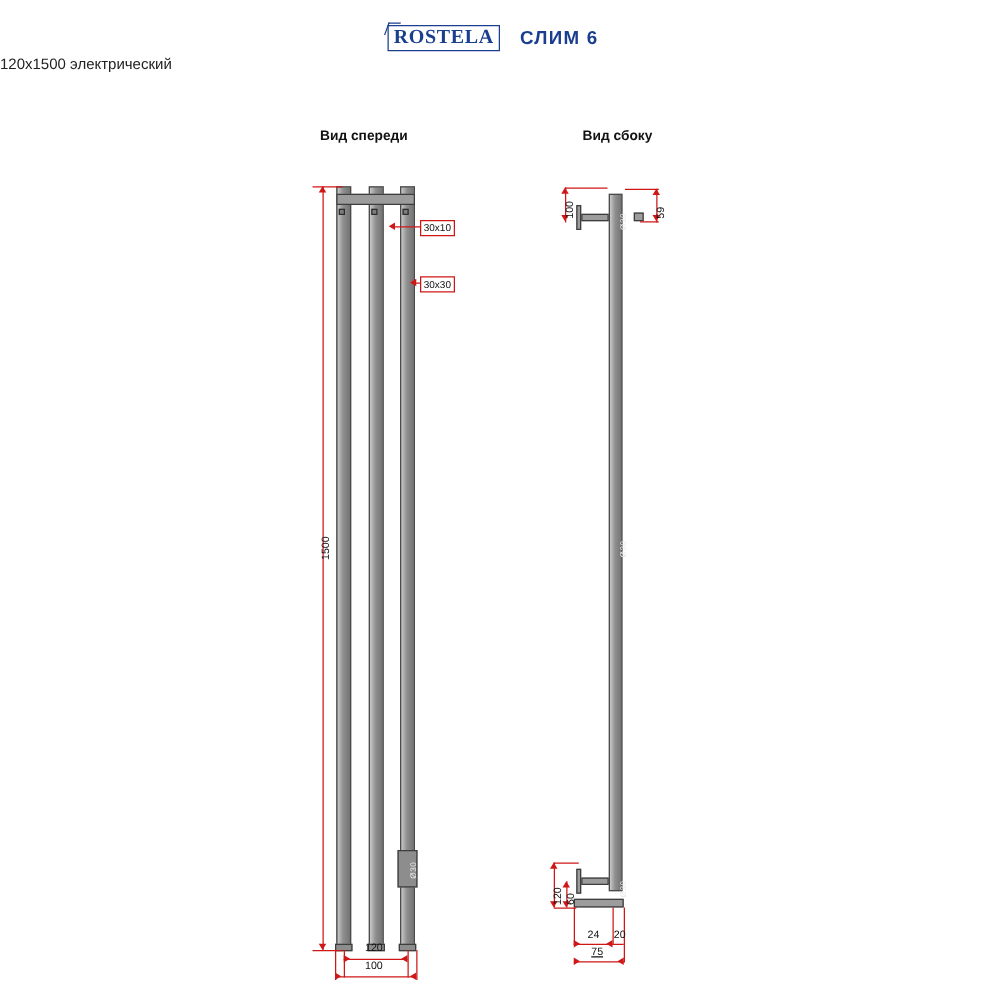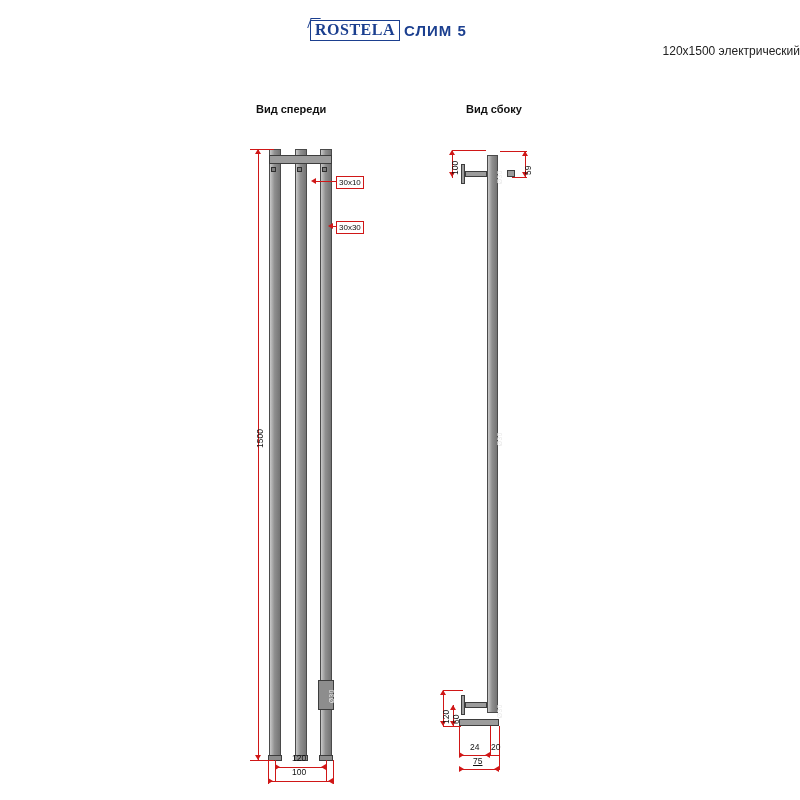--- a/index.html
+++ b/index.html
@@ -20,21 +20,21 @@
     height: 800px;
   }
 
   
   .brand {
     position: absolute;
     left: 310px;
     top: 20px;
     display: flex;
     align-items: center;
-    gap: 4px;
+    gap: 16px;
   }
   .brand-logo {
     display: inline-block;
     border: 1px solid #1b3f8f;
     padding: 1px 4px 2px 4px;
     font-size: 16px;
     font-weight: bold;
     letter-spacing: 0.5px;
     color: #1b3f8f;
     font-family: "Liberation Serif", serif;
@@ -56,21 +56,21 @@
     font-size: 15px;
     font-weight: bold;
     color: #1b3f8f;
     letter-spacing: 1px;
   }
   .subtitle {
     position: absolute;
     left: 0;
     top: 44px;
     width: 800px;
-    text-align: right;
+    text-align: left;
     font-size: 12px;
     color: #222;
   }
 
   
   .view-title {
     position: absolute;
     font-size: 11px;
     font-weight: bold;
     color: #111;
@@ -159,21 +159,21 @@
     box-sizing: border-box;
   }
 </style>
 </head>
 <body>
 
 <div class="page">
 
   <div class="brand">
     <span class="brand-logo">ROSTELA</span>
-    <span class="brand-model">СЛИМ 5</span>
+    <span class="brand-model">СЛИМ 6</span>
   </div>
   <div class="subtitle">120x1500 электрический</div>
 
   <div class="view-title" id="title-front">Вид спереди</div>
   <div class="view-title" id="title-side">Вид сбоку</div>
 
   <div class="bar" style="left:269px; top:149px; width:12px; height:610px;"></div>
   <div class="bar" style="left:295px; top:149px; width:12px; height:610px;"></div>
   <div class="bar" style="left:320px; top:149px; width:12px; height:610px;"></div>
 

